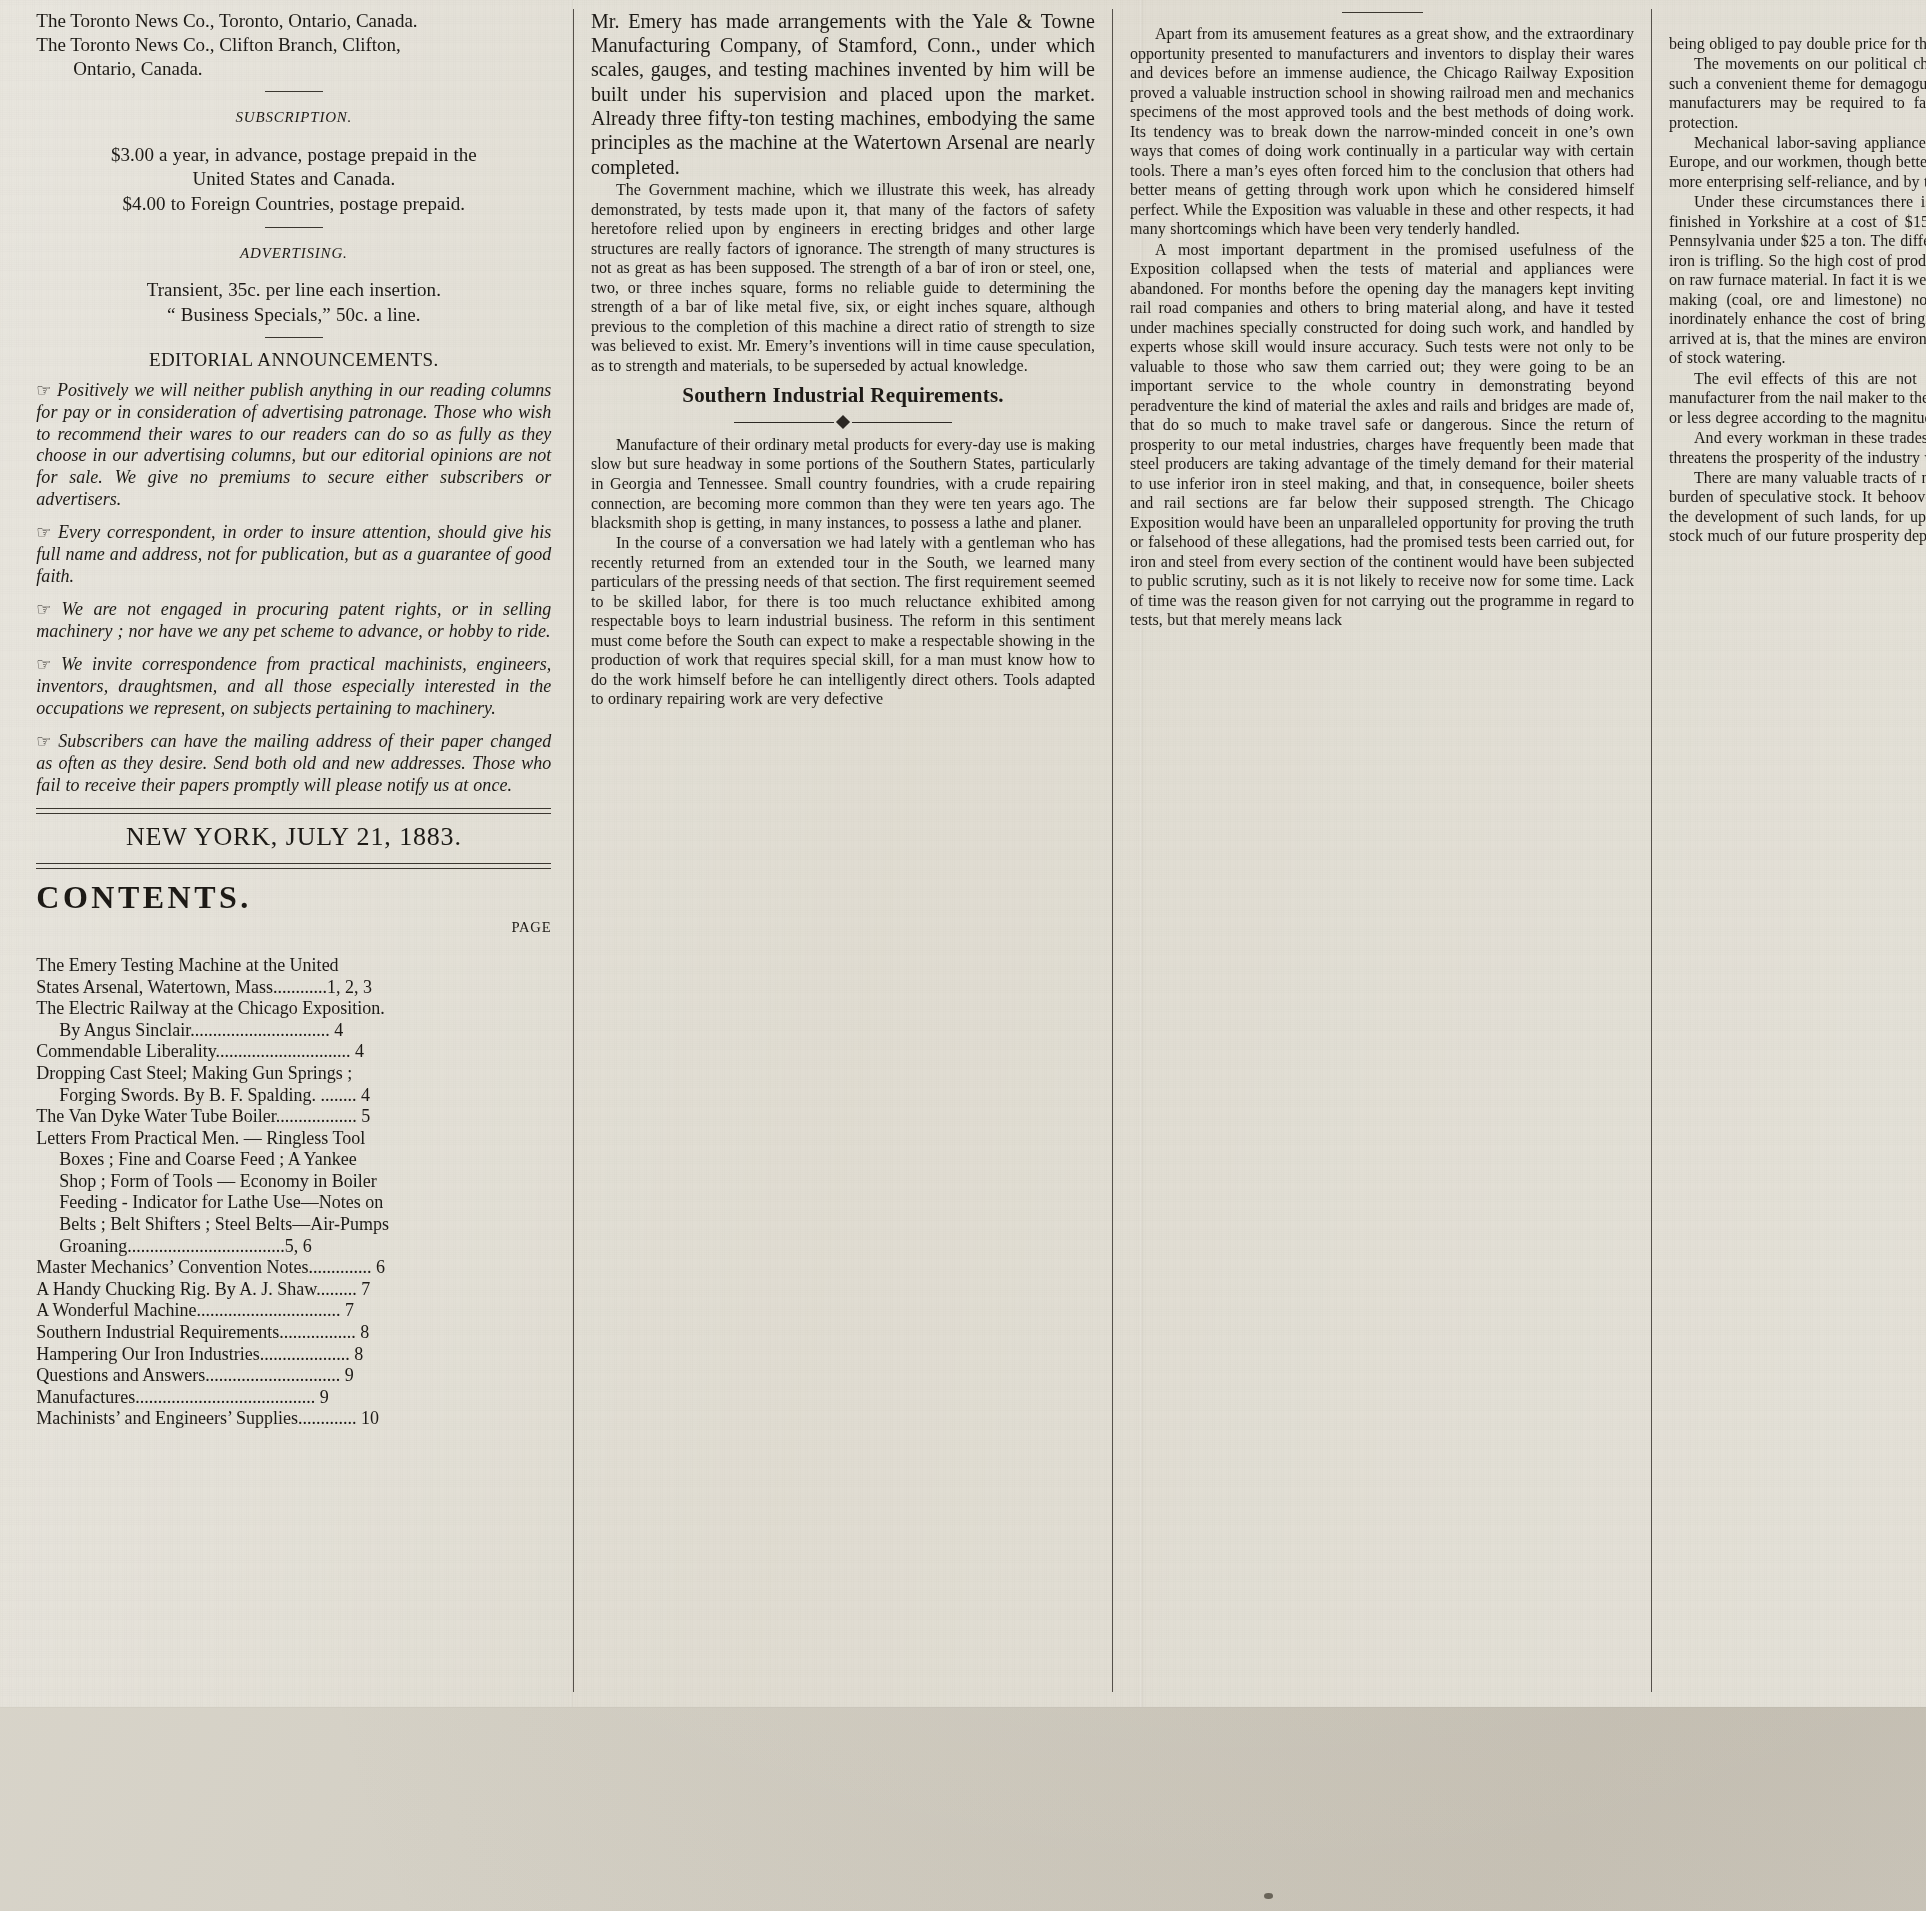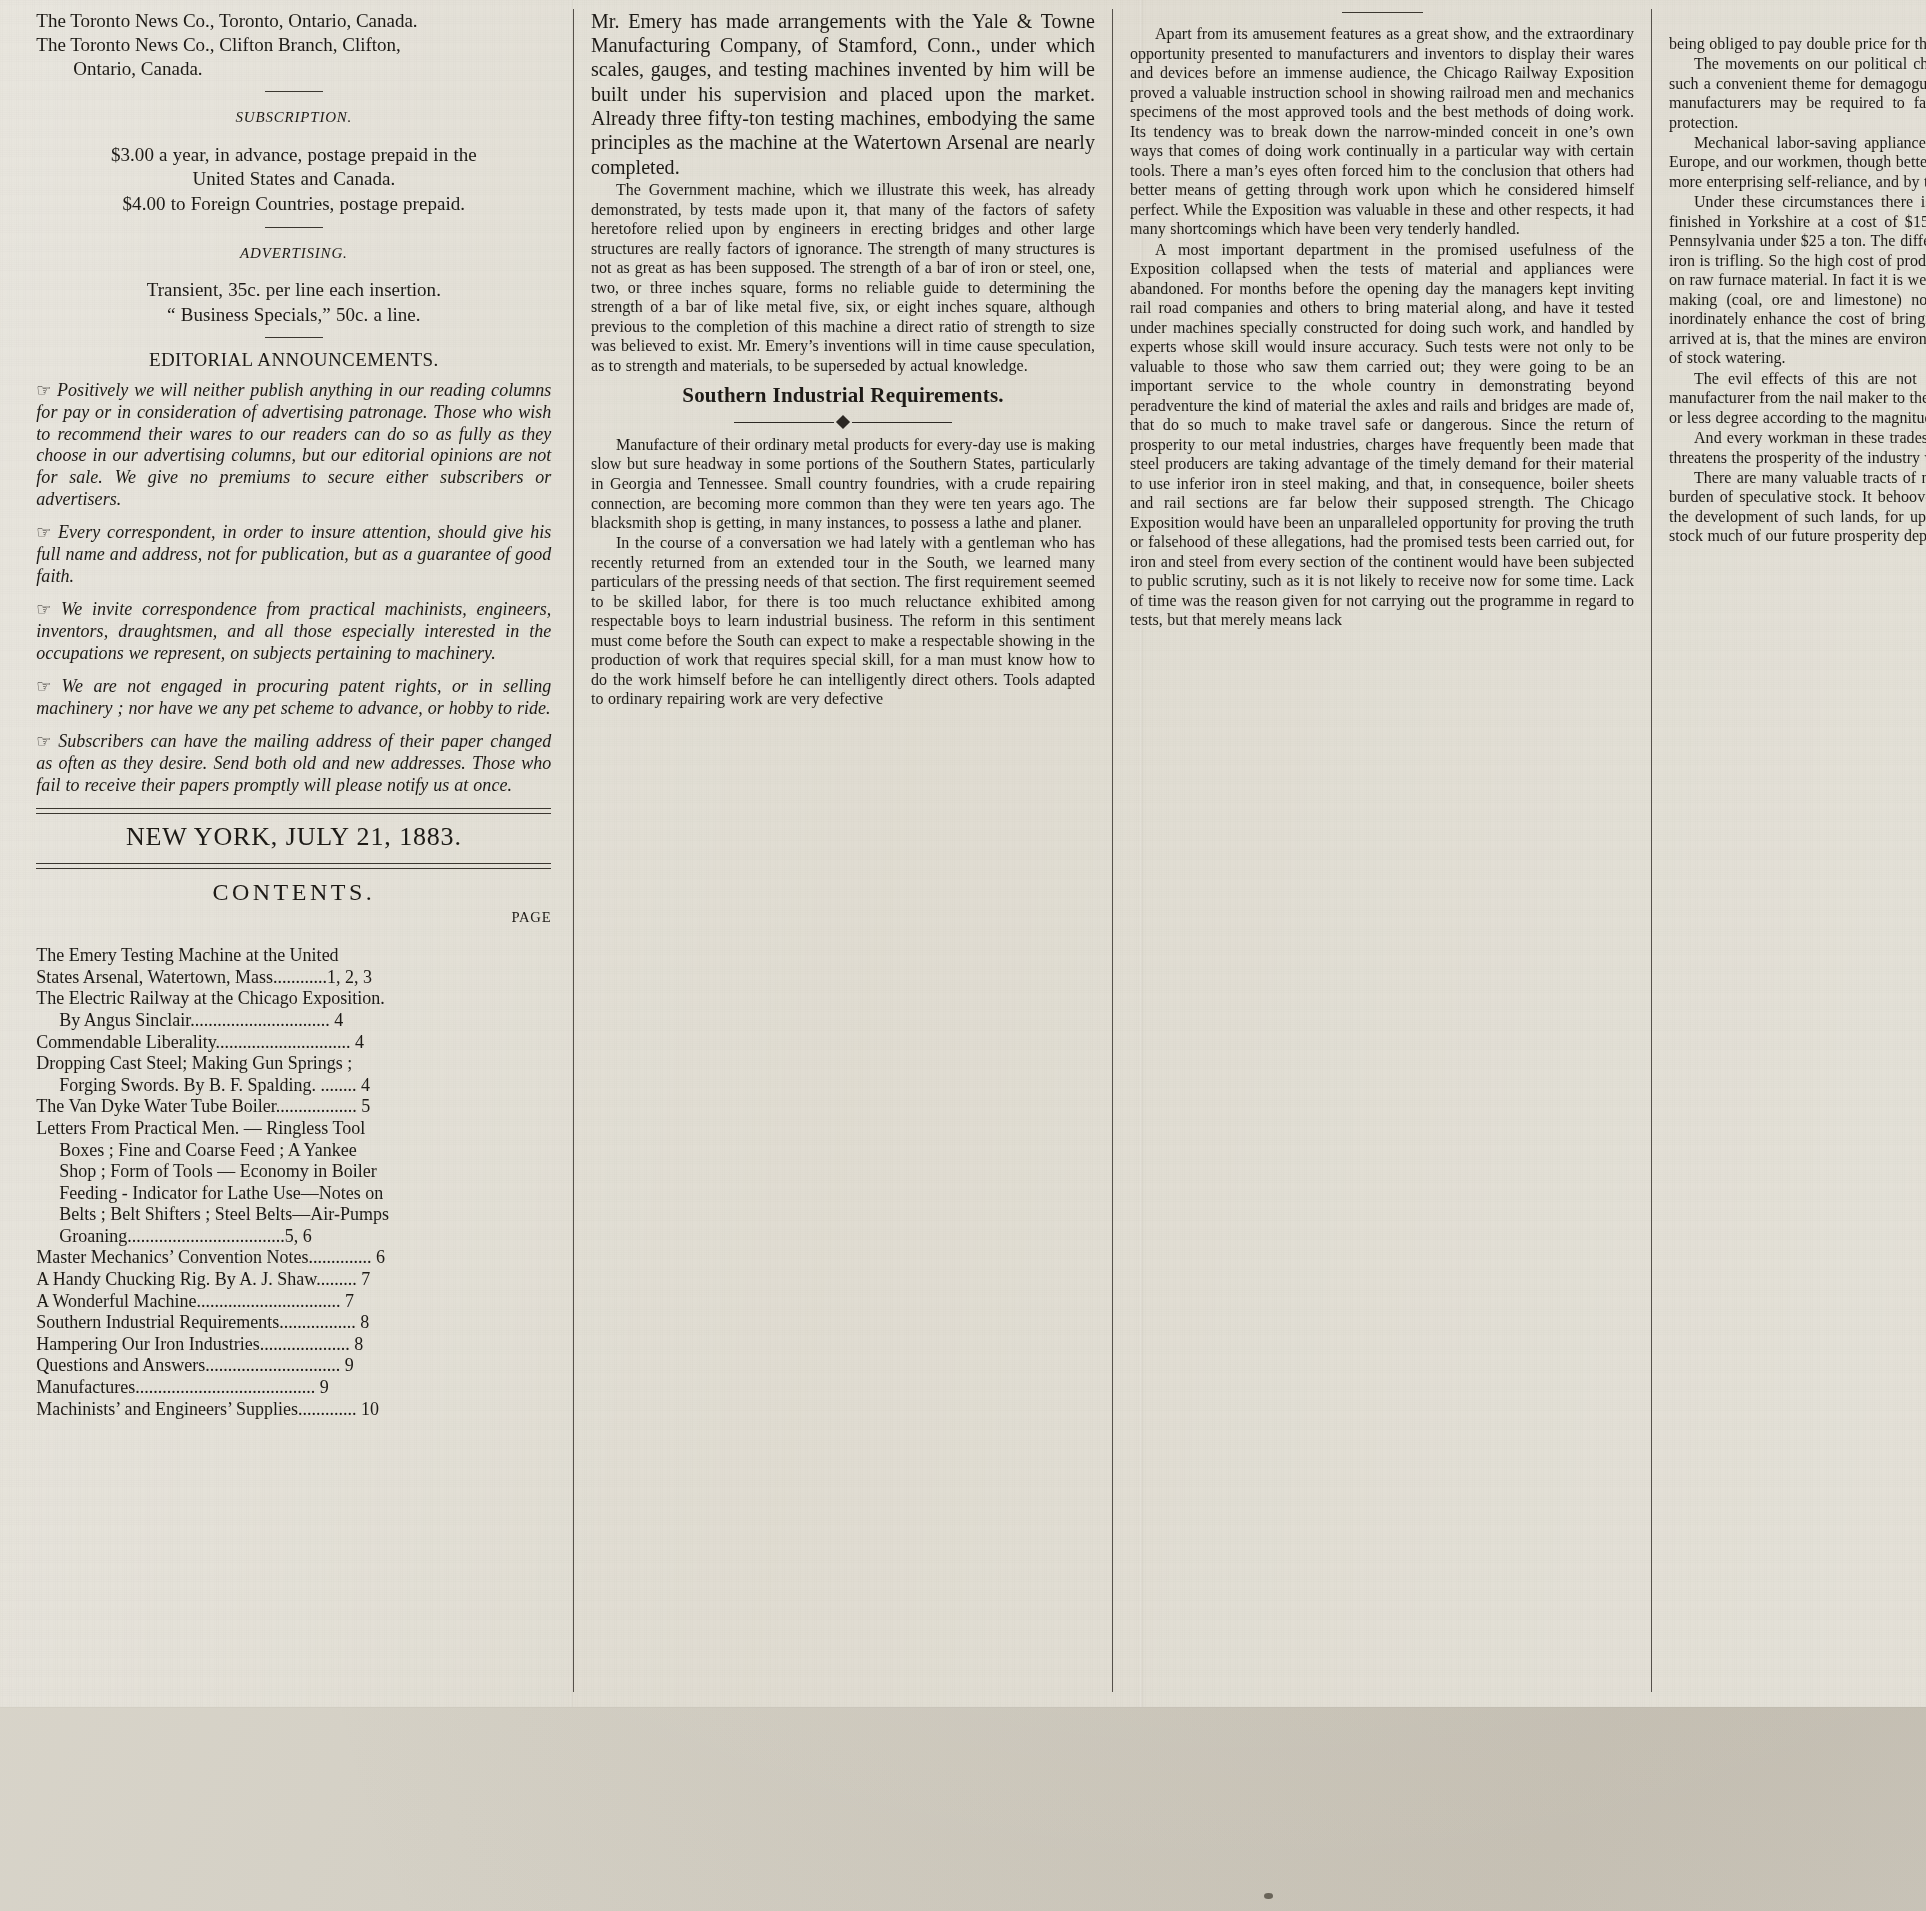--- a/index.html
+++ b/index.html
@@ -141,25 +141,26 @@
   }
   .hand { font-style: normal; font-size: 17px; letter-spacing: -0.4px; }
   .dateline {
     text-align: center;
     font-size: 26px;
     letter-spacing: 0.8px;
     margin: 7px 0 5.4px 0;
     text-indent: 0;
   }
   .contents-title {
-    text-align: center;
-    font-size: 24px;
+    text-align: left;
+    font-size: 32px;
     letter-spacing: 3.5px;
     margin: 9.2px 0 2.3px 0;
     text-indent: 0;
+    font-weight: bold;
   }
   .page-word {
     text-align: right;
     font-size: 14.6px;
     letter-spacing: 0.8px;
     margin: 0 0 18px 0;
     text-indent: 0;
   }
   .toc {
     font-size: 18px;
@@ -254,22 +255,22 @@
         <p class="head-center">ADVERTISING.</p>
         <p class="sub-line">Transient, 35c. per line each insertion.</p>
         <p class="sub-line">“ Business Specials,” 50c. a line.</p>
 
         <div class="rule-short"></div>
 
         <p class="ann-head">EDITORIAL ANNOUNCEMENTS.</p>
 
         <p class="ann"><span class="hand">☞</span> <span>Positively we will neither publish anything in our reading columns for pay or in consideration of advertising patronage.  Those who wish to recommend their wares to our readers can do so as fully as they choose in our advertising columns, but our editorial opinions are not for sale.  We give no premiums to secure either subscribers or advertisers.</span></p>
         <p class="ann"><span class="hand">☞</span> <span>Every correspondent, in order to insure attention, should give his full name and address, not for publication, but as a guarantee of good faith.</span></p>
+        <p class="ann"><span class="hand">☞</span> <span>We are not engaged in procuring patent rights, or in selling machinery ; nor have we any pet scheme to advance, or hobby to ride.</span></p>
         <p class="ann"><span class="hand">☞</span> <span>We invite correspondence from practical machinists, engineers, inventors, draughtsmen, and all those especially interested in the occupations we represent, on subjects pertaining to machinery.</span></p>
-        <p class="ann"><span class="hand">☞</span> <span>We are not engaged in procuring patent rights, or in selling machinery ; nor have we any pet scheme to advance, or hobby to ride.</span></p>
         <p class="ann"><span class="hand">☞</span> <span>Subscribers can have the mailing address of their paper changed as often as they desire.  Send both old and new addresses.  Those who fail to receive their papers promptly will please notify us at once.</span></p>
 
         <div class="rule-wide"></div>
         <div class="rule-wide thin"></div>
 
         <p class="dateline">NEW YORK, JULY 21, 1883.</p>
 
         <div class="rule-wide"></div>
         <div class="rule-wide thin"></div>
 

